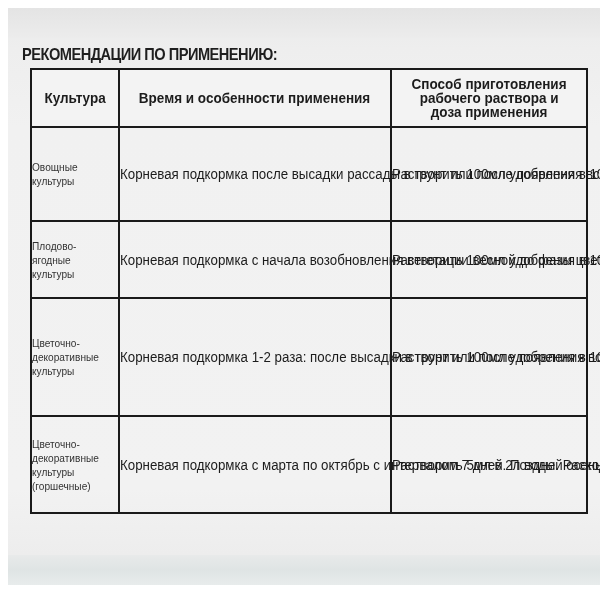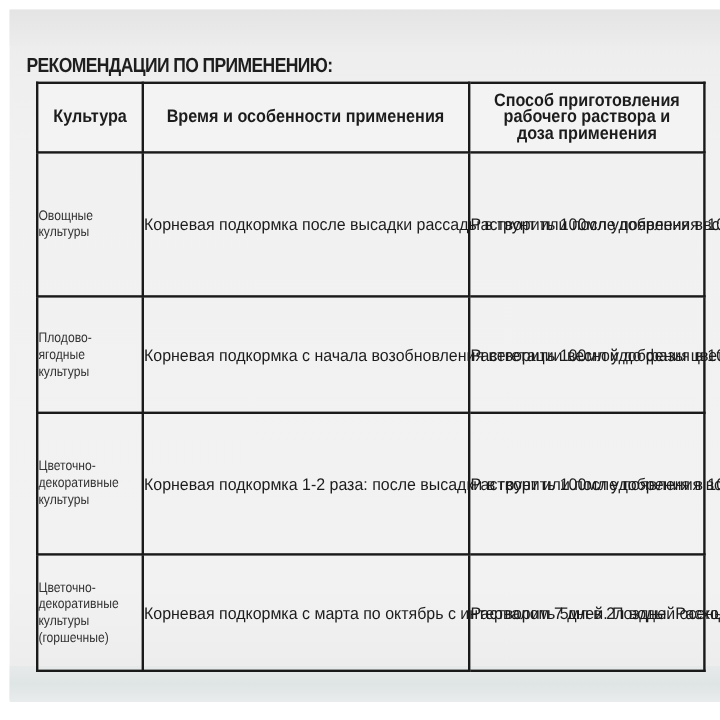--- a/index.html
+++ b/index.html
@@ -76,37 +76,37 @@
   <thead>
     <tr>
       <th><span class="narrow">Культура</span></th>
       <th><span class="narrow">Время и особенности применения</span></th>
       <th><span class="narrow pre">Способ приготовления
 рабочего раствора и
 доза применения</span></th>
     </tr>
   </thead>
   <tbody>
-    <tr style="height:120px">
+    <tr style="height:94px">
       <td class="culture"><span class="pre">Овощные
 культуры</span></td>
       <td class="timing">
           <span class="pre">Корневая подкормка после высадки
 рассады в грунт или после появления
 всходов 2 раза с интервалом
 7-10 дней</span>
         </td>
       <td class="dose">
           <span class="pre">Растворить 100мл удобрения
 в 10л воды.
 Расход рабочего раствора
 – 4-10л/м²</span>
         </td>
     </tr>
-    <tr style="height:97px">
+    <tr style="height:77px">
       <td class="culture"><span class="pre">Плодово-
 ягодные
 культуры</span></td>
       <td class="timing">
           <span class="pre">Корневая подкормка с начала
 возобновления вегетации весной
 до фазы цветения каждые 7 дней
 и после сбора урожая 2-3 раза с
 интервалом 7 дней</span>
         </td>

